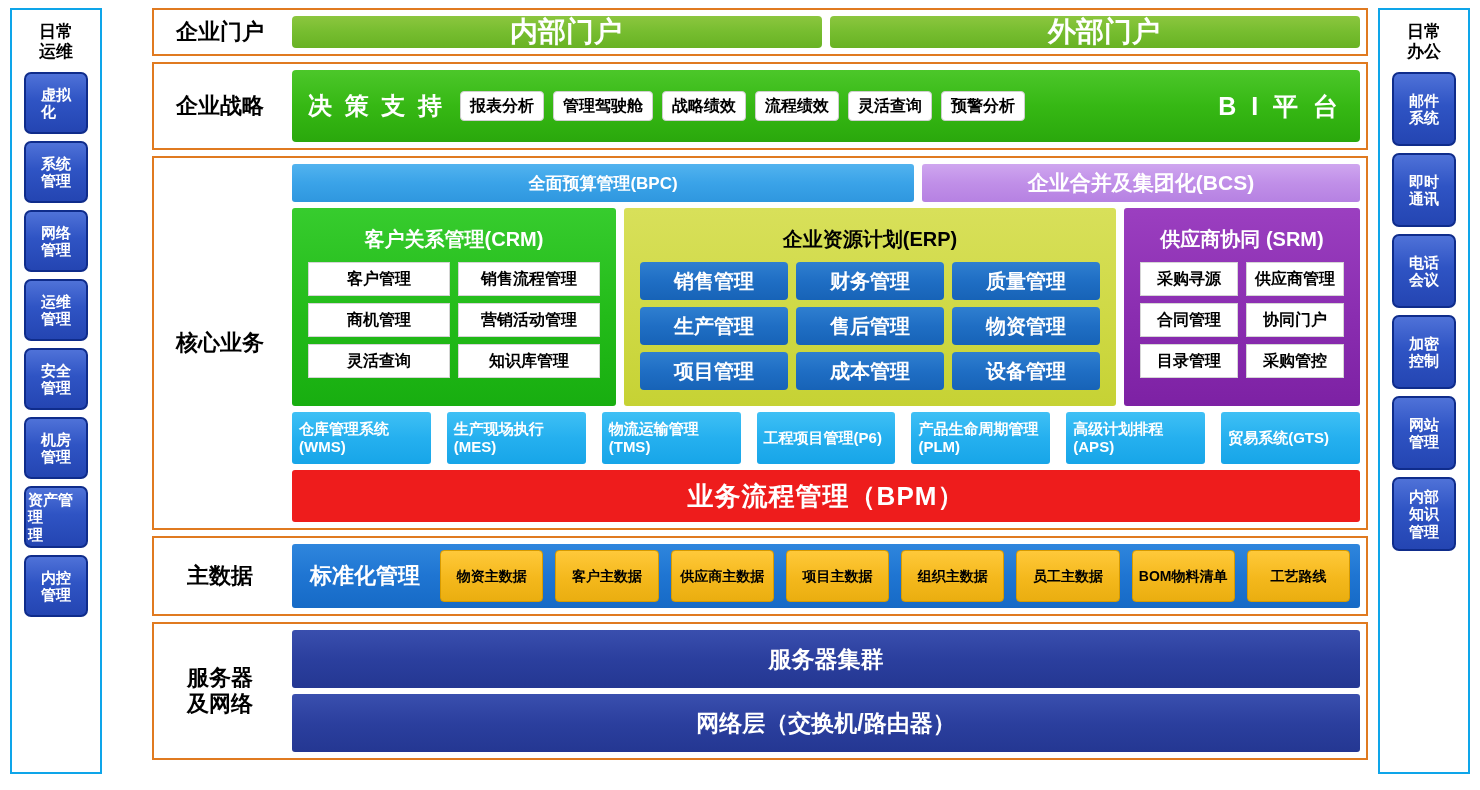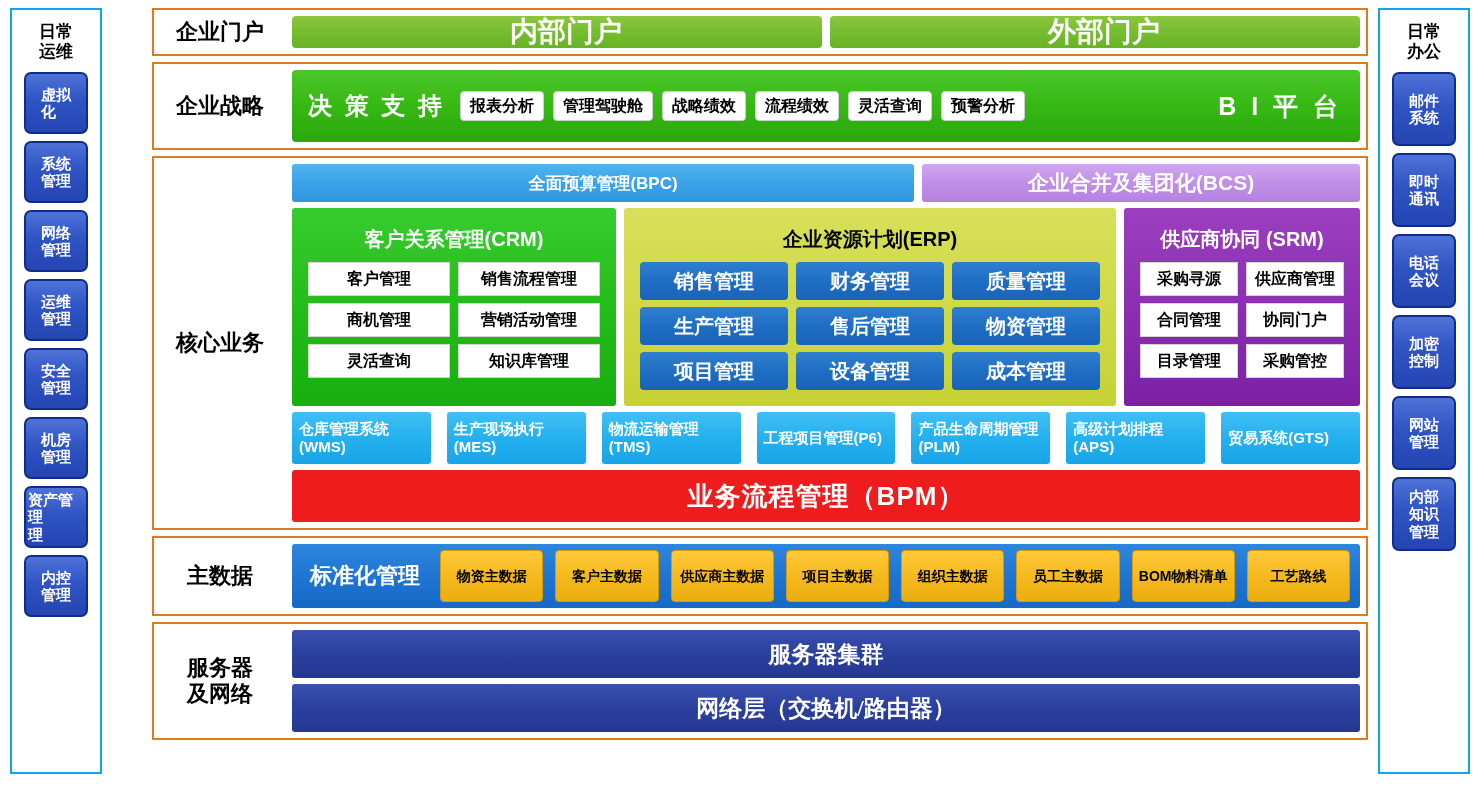--- a/index.html
+++ b/index.html
@@ -81,22 +81,22 @@
 
   
   .md{background:linear-gradient(180deg,#2f86dd 0%,#1f75d2 50%,#166ac6 100%);border-radius:3px;
       height:64px;display:flex;align-items:center;padding:0 10px;gap:12px;}
   .md-title{color:#fff;font-size:22px;padding:0 8px;white-space:nowrap;}
   .md-chip{flex:1;background:linear-gradient(180deg,#ffc93a 0%,#f4b81c 55%,#eaae10 100%);
            border:1px solid #d79a00;border-radius:4px;min-height:44px;color:#000;font-size:14px;
            line-height:1.15;display:flex;align-items:center;justify-content:center;text-align:center;padding:3px 4px;}
 
   
-  .srv{height:48px;border-radius:3px;color:#fff;font-size:23px;display:flex;align-items:center;justify-content:center;
-       background:linear-gradient(180deg,#3a4fae 0%,#2b3f9e 50%,#243792 100%);font-family:Liberation Serif, serif;}
+  .srv{height:58px;border-radius:3px;color:#fff;font-size:23px;display:flex;align-items:center;justify-content:center;
+       background:linear-gradient(180deg,#3a4fae 0%,#2b3f9e 50%,#243792 100%);}
 </style>
 </head>
 <body>
 
 <div class="page">
 
   <div class="rail left">
     <div class="rail-head">日常<br>运维</div>
     <div class="rail-btn">虚拟<br>化</div>
     <div class="rail-btn">系统<br>管理</div>
@@ -180,22 +180,22 @@
               <div class="pill-blue">财务管理</div>
               <div class="pill-blue">质量管理</div>
             </div>
             <div class="pill-row">
               <div class="pill-blue">生产管理</div>
               <div class="pill-blue">售后管理</div>
               <div class="pill-blue">物资管理</div>
             </div>
             <div class="pill-row">
               <div class="pill-blue">项目管理</div>
+              <div class="pill-blue">成本管理</div>
               <div class="pill-blue">设备管理</div>
-              <div class="pill-blue">成本管理</div>
             </div>
           </div>
 
           <div class="pillar srm">
             <div class="pillar-title">供应商协同 (SRM)</div>
             <div class="pill-row">
               <div class="pill-white">采购寻源</div>
               <div class="pill-white">供应商管理</div>
             </div>
             <div class="pill-row">

